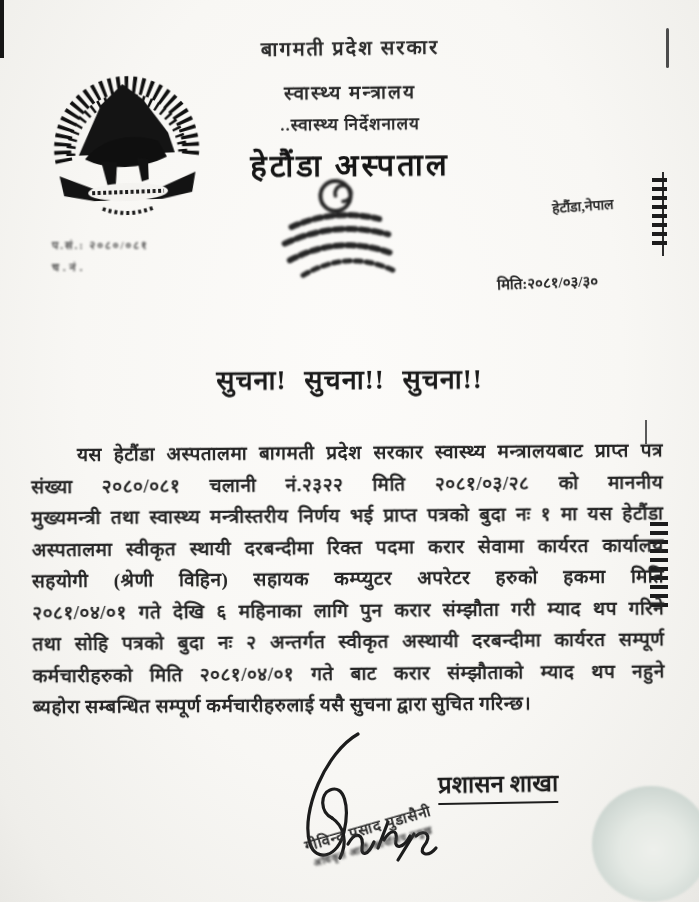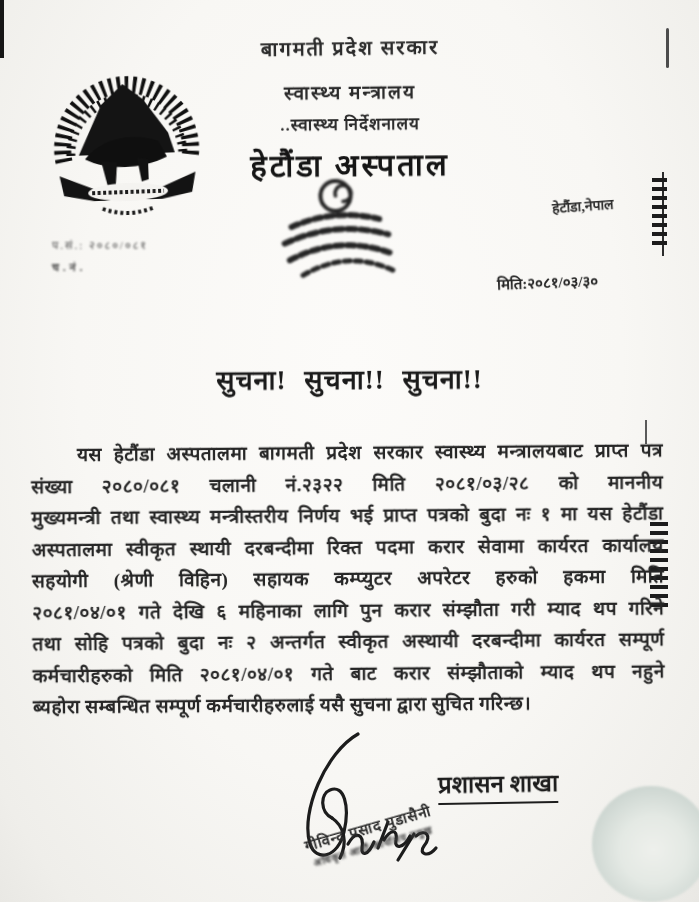--- a/index.html
+++ b/index.html
@@ -15,21 +15,21 @@
     color:#1f1f1f;
   }
   .abs{position:absolute;}
   
   .lh-line{left:150px;width:400px;text-align:center;font-weight:bold;color:#2b2b2b;filter:blur(.4px);}
   .lh1{top:34px;font-size:20px;letter-spacing:2px;transform:rotate(-.8deg);}
   .lh2{top:79px;font-size:19px;letter-spacing:2px;transform:rotate(-.6deg);}
   .lh3{top:112px;font-size:17px;letter-spacing:1px;transform:rotate(-.6deg);}
   .hosp{top:143px;font-size:31px;letter-spacing:3px;color:#151515;filter:blur(.3px);transform:rotate(-.5deg);}
   .place{left:552px;top:196px;font-size:14px;font-weight:bold;transform:rotate(-4deg);filter:blur(.4px);color:#2a2a2a;}
-  .refno{left:52px;top:237px;font-size:11px;letter-spacing:2px;color:#4a4a4a;filter:blur(.8px);font-weight:normal;}
+  .refno{left:52px;top:237px;font-size:11px;letter-spacing:2px;color:#4a4a4a;filter:blur(.8px);font-weight:bold;}
   .chno{left:52px;top:259px;font-size:11px;letter-spacing:2px;color:#4a4a4a;filter:blur(.8px);font-weight:bold;font-family:Liberation Mono, monospace;}
   .date{left:497px;top:272px;font-size:15px;font-weight:bold;transform:rotate(-2deg);filter:blur(.4px);color:#242424;}
   
   .edge-line{left:0;top:0;width:4px;height:58px;background:#161616;filter:blur(.6px);}
   .tick-tr{left:666px;top:28px;width:3px;height:40px;background:#4c4c4c;filter:blur(.7px);border-radius:2px;}
   .bind-line1{left:662px;top:172px;width:2px;height:84px;background:#2c2c2c;filter:blur(.5px);}
   .dashes{background-image:repeating-linear-gradient(to bottom,#1c1c1c 0 4px,transparent 4px 9px);filter:blur(.5px);}
   .dash1{left:652px;top:178px;width:15px;height:72px;}
   .tick-mid{left:645px;top:420px;width:2px;height:24px;background:#5a5a5a;filter:blur(.6px);}
   .dash2{left:650px;top:522px;width:18px;height:88px;}

